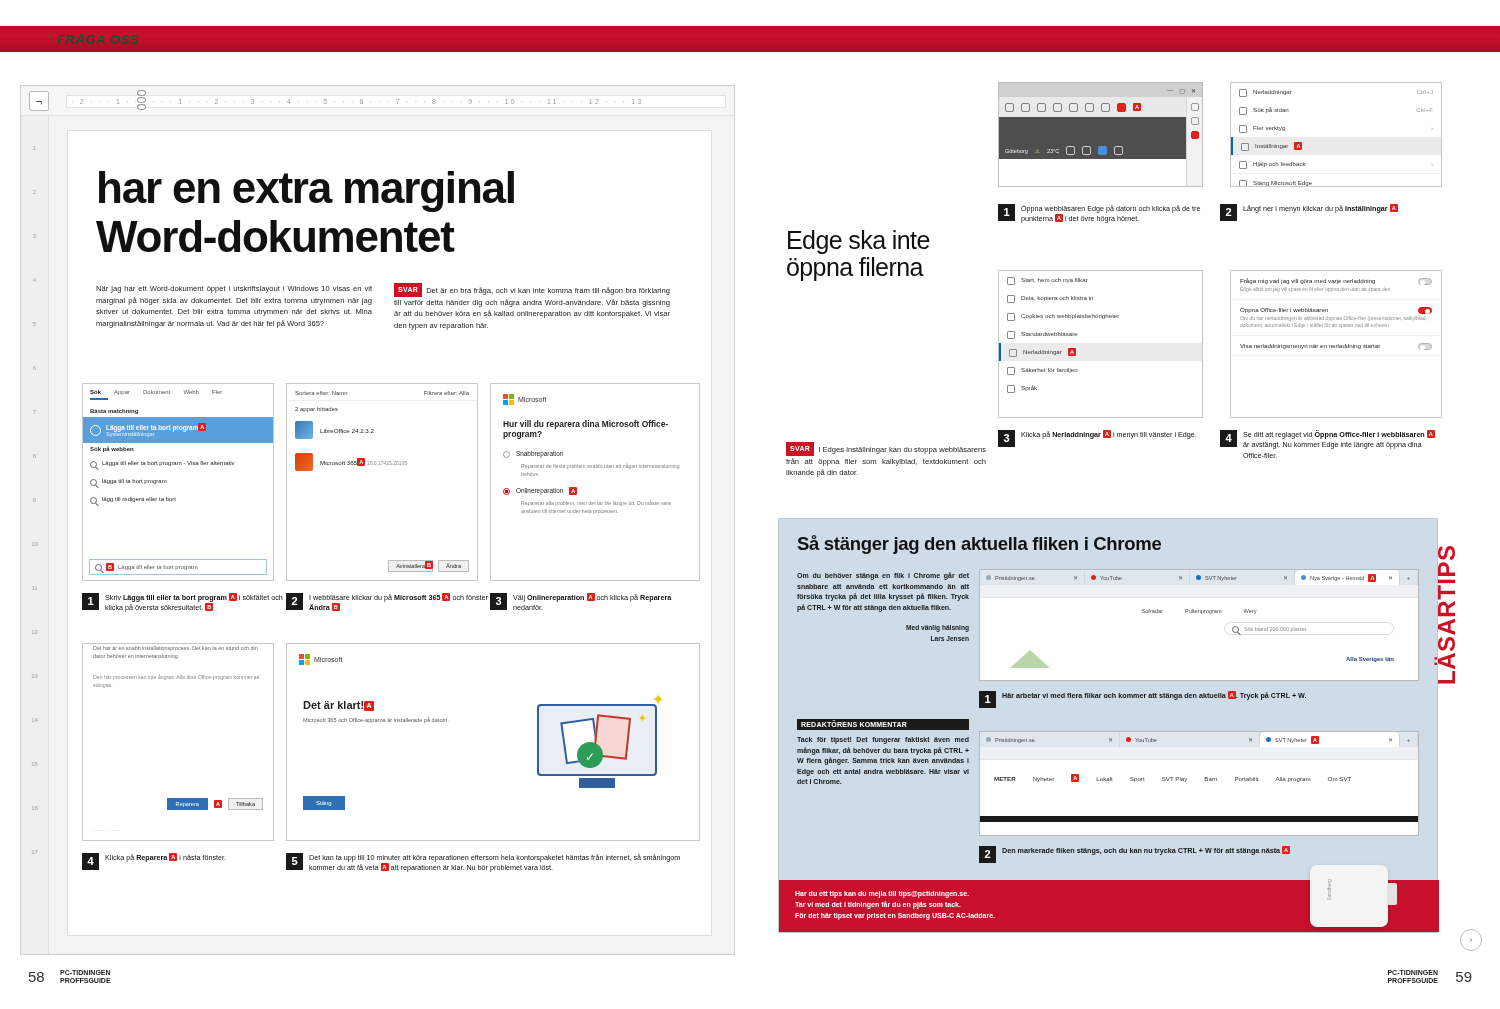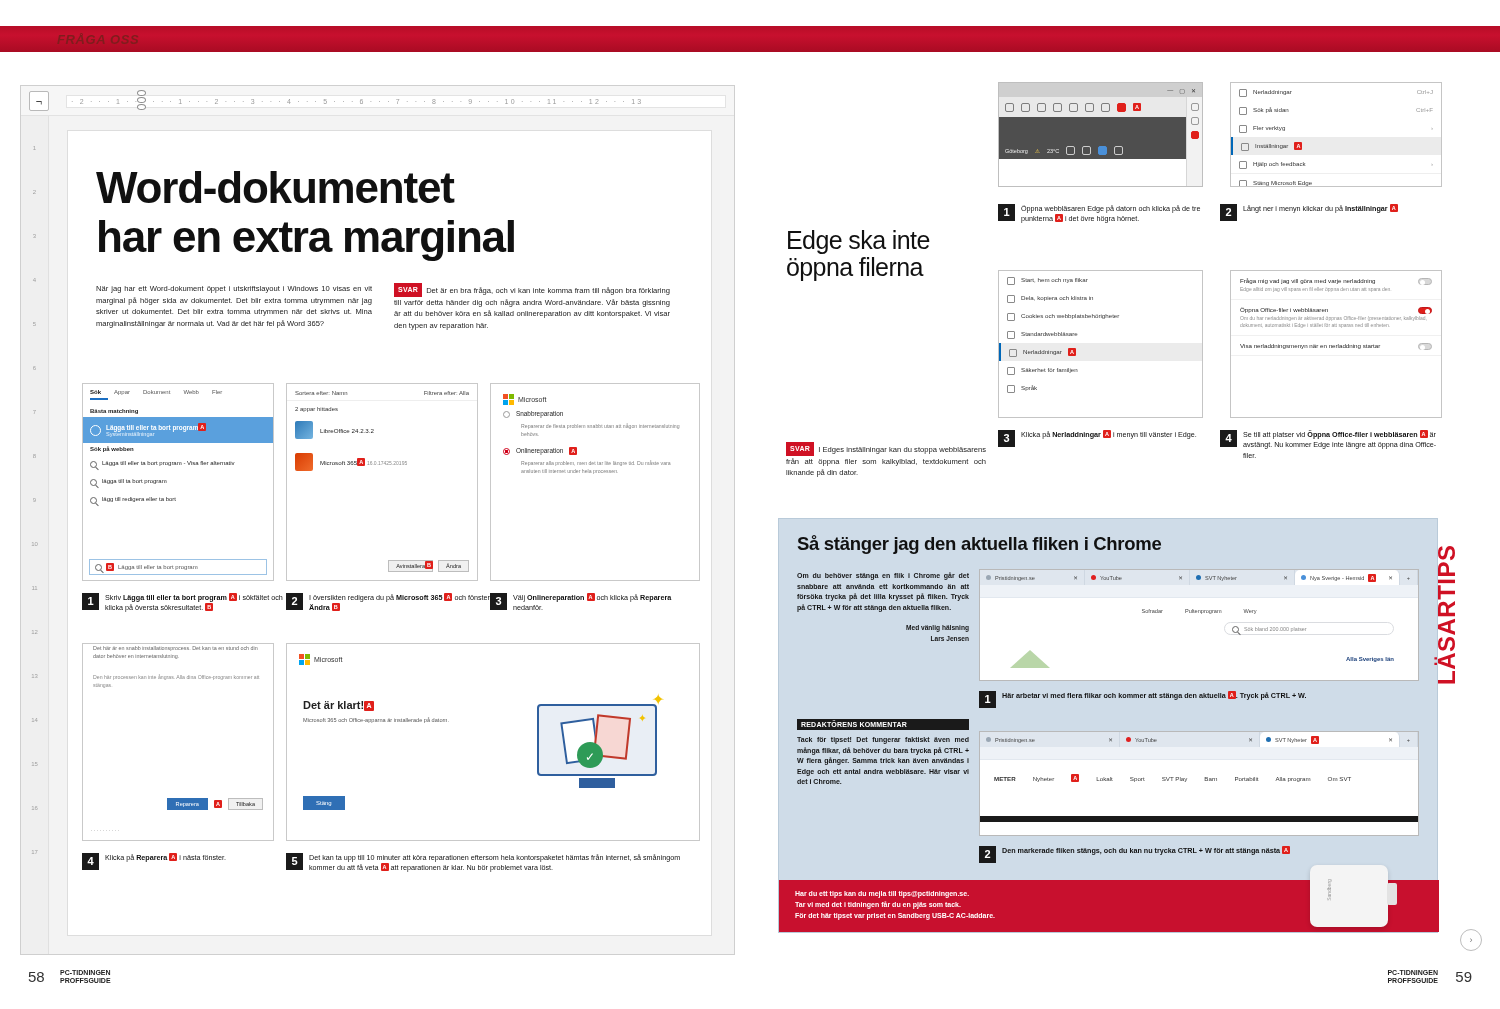--- a/index.html
+++ b/index.html
@@ -14,21 +14,21 @@
   .top-band {
     position: absolute; left: 0; top: 26px; width: 1500px; height: 26px;
     background: #c8102e;
   }
   .top-band-inner {
     position: absolute; left: 0; top: 0; width: 1500px; height: 26px;
     background: linear-gradient(180deg,#b60d27 0%, #c8102e 35%, #a90b23 100%);
   }
   .kicker {
     position: absolute; left: 57px; top: 32px;
-    color: #7f1d1d; font-weight: bold; font-size: 13px;
+    color: #14532d; font-weight: bold; font-size: 13px;
     letter-spacing: 0.6px; font-style: italic;
   }
   
   .page-left  { position: absolute; left: 0;   top: 52px; width: 750px; height: 957px; background:#fff; }
   .page-right { position: absolute; left: 750px; top: 52px; width: 750px; height: 957px; background:#fff; }
 
   
   .doc-window {
     position: absolute; left: 20px; top: 33px; width: 715px; height: 870px;
     background: #f3f3f3; border: 1px solid #cfcfcf;
@@ -250,22 +250,22 @@
           <i></i>
           <i></i>
         </div>
     </div>
     <div class="doc-sidebar">
       1<br>2<br>3<br>4<br>5<br>6<br>7<br>8<br>9<br>10<br>11<br>12<br>13<br>14<br>15<br>16<br>17
     </div>
 
     <div class="doc-page">
       <div class="headline">
+        <div>har en extra marginal</div>
         <div>Word-dokumentet</div>
-        <div>har en extra marginal</div>
       </div>
 
       <div class="body-cols">
         <div class="body-col">När jag har ett Word-dokument öppet i utskriftslayout i Windows 10 visas en vit marginal på höger sida av dokumentet. Det blir extra tomma utrymmen när jag skriver ut dokumentet. Det blir extra tomma utrymmen när det skrivs ut. Mina marginalinställningar är normala ut. Vad är det här fel på Word 365?</div>
         <div class="body-col">
           <span class="svar-badge">SVAR</span><span>Det är en bra fråga, och vi kan inte komma fram till någon bra förklaring till varför detta händer dig och några andra Word-användare. Vår bästa gissning är att du behöver köra en så kallad onlinereparation av ditt kontorspaket. Vi visar den typen av reparation här.</span>
         </div>
       </div>
 
       <div class="shot" style="left:14px; top:252px; width:192px; height:198px;">
@@ -332,41 +332,42 @@
       <div class="shot" style="left:422px; top:252px; width:210px; height:198px;">
         <div class="ms-logo">
           <span class="ms-squares">
             <i style="background:#f25022"></i>
               <i style="background:#7fba00"></i>
               <i style="background:#00a4ef"></i>
               <i style="background:#ffb900"></i>
           </span>
           <span>Microsoft</span>
         </div>
+        <div class="ms-q">Hur vill du reparera dina Microsoft Office-program?</div>
         <div class="radio-row">
           <span class="radio"></span>
           <span>Snabbreparation</span>
         </div>
         <div class="radio-desc">Reparerar de flesta problem snabbt utan att någon internetanslutning behövs.</div>
         <div class="radio-row">
           <span class="radio on"></span>
           <span>Onlinereparation</span>
           <span class="redmark">A</span>
         </div>
         <div class="radio-desc">Reparerar alla problem, men det tar lite längre tid. Du måste vara ansluten till internet under hela processen.</div>
       </div>
 
       <div class="steps" style="left:14px; top:462px; width:620px;">
         <div class="step" style="width:204px;">
           <span class="step-num">1</span>
           <span class="step-txt"><span>Skriv </span><b>Lägga till eller ta bort program</b> <span class="redmark">A</span><span> i sökfältet och klicka på översta sökresultatet.</span> <span class="redmark">B</span></span>
         </div>
         <div class="step" style="width:204px;">
           <span class="step-num">2</span>
-          <span class="step-txt"><span>I översikten redigera du på </span><b>Microsoft 365</b> <span class="redmark">A</span><span> och fönster </span><b>Ändra</b> <span class="redmark">B</span></span>
+          <span class="step-txt"><span>I webbläsare klickar du på </span><b>Microsoft 365</b> <span class="redmark">A</span><span> och fönster </span><b>Ändra</b> <span class="redmark">B</span></span>
         </div>
         <div class="step" style="width:210px;">
           <span class="step-num">3</span>
           <span class="step-txt"><span>Välj </span><b>Onlinereparation</b> <span class="redmark">A</span><span> och klicka på </span><b>Reparera</b><span> nedanför.</span></span>
         </div>
       </div>
 
       <div class="shot" style="left:14px; top:512px; width:192px; height:198px;">
         <div style="padding:0 10px; font-size:5.4px; color:#666; line-height:8px;">Det här är en snabb installationsprocess. Det kan ta en stund och din dator behöver en internetanslutning.</div>
         <div style="padding:14px 10px 0; font-size:5.2px; color:#888; line-height:7.5px;">Den här processen kan inte ångras. Alla dina Office-program kommer att stängas.</div>
@@ -569,21 +570,21 @@
     </div>
   </div>
 
   <div class="steps" style="left:248px; top:378px;">
     <div class="step" style="width:222px;">
       <span class="step-num">3</span>
       <span class="step-txt"><span>Klicka på </span><b>Nerladdningar</b> <span class="redmark">A</span><span> i menyn till vänster i Edge.</span></span>
     </div>
     <div class="step" style="width:220px;">
       <span class="step-num">4</span>
-      <span class="step-txt"><span>Se till att platser vid </span><b>Öppna Office-filer i webbläsaren</b> <span class="redmark">A</span><span> är avstängt. Nu kommer Edge inte längre att öppna dina Office-filer.</span></span>
+      <span class="step-txt"><span>Se ditt att reglaget vid </span><b>Öppna Office-filer i webbläsaren</b> <span class="redmark">A</span><span> är avstängt. Nu kommer Edge inte längre att öppna dina Office-filer.</span></span>
     </div>
   </div>
 
   <div class="pg-num pg-right">59</div>
   <div class="pg-logo r">
     <div>PC-TIDNINGEN</div>
     <div>PROFFSGUIDE</div>
   </div>
   <div class="nav-circle">›</div>
 </div>

